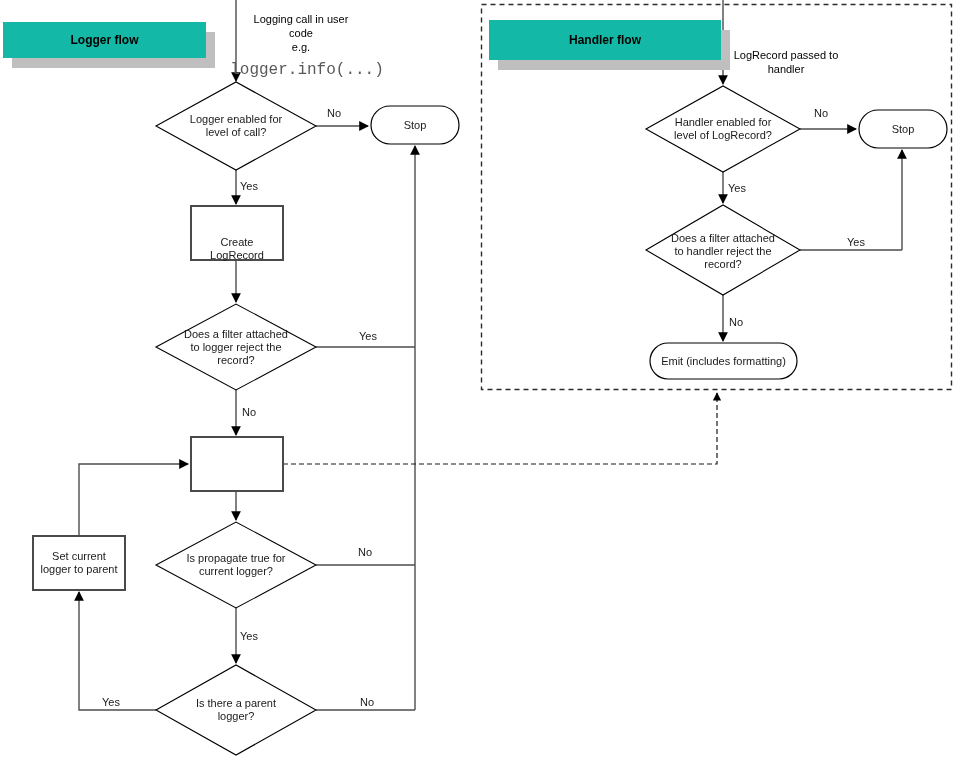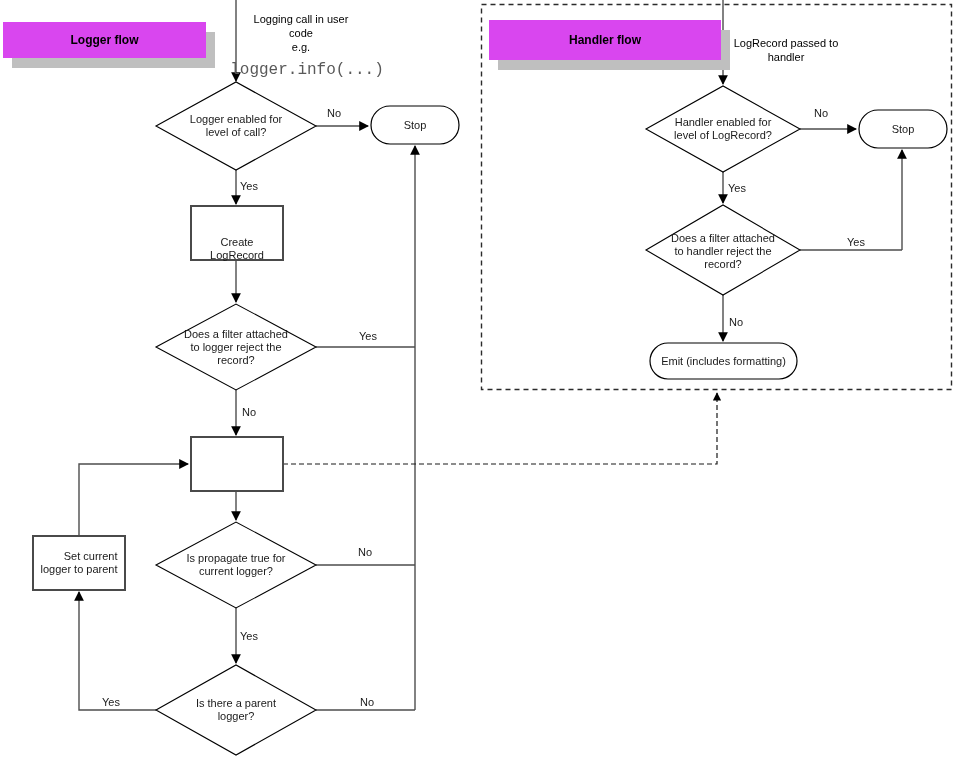--- a/index.html
+++ b/index.html
@@ -27,21 +27,21 @@
   }
   .edge-label {
     position: absolute;
     font-size: 11px;
     line-height: 12px;
     color: #1a1a1a;
     white-space: nowrap;
   }
   .note {
     position: absolute;
-    background: #d946ef;
+    background: #14b8a6;
     box-shadow: 9px 10px 0 0 #bfbfbf;
     display: flex;
     align-items: center;
     justify-content: center;
     font-size: 12px;
     font-weight: bold;
   }
   .entry-text {
     position: absolute;
     text-align: center;
@@ -126,33 +126,33 @@
   <div class="node-label" style="left:371px; top:106px; width:88px; height:38px;">Stop</div>
   <div class="node-label" style="left:191px; top:206px; width:92px; height:54px;margin-top:16px;">Create
 LogRecord</div>
   <div class="node-label" style="left:161px; top:322px; width:150px; height:50px;">Does a filter attached
 to logger reject the
 record?</div>
   <div class="node-label" style="left:161px; top:689px; width:150px; height:42px;">Is there a parent
 logger?</div>
   <div class="node-label" style="left:161px; top:544px; width:150px; height:42px;">Is propagate true for
 current logger?</div>
-  <div class="node-label" style="left:33px; top:536px; width:92px; height:54px;text-align:right;">Set current
+  <div class="node-label" style="left:33px; top:536px; width:92px; height:54px;">Set current
 logger to parent</div>
 
   <div class="edge-label" style="left:327px; top:107px;">No</div>
   <div class="edge-label" style="left:240px; top:180px;">Yes</div>
   <div class="edge-label" style="left:359px; top:330px;">Yes</div>
   <div class="edge-label" style="left:242px; top:406px;">No</div>
   <div class="edge-label" style="left:358px; top:546px;">No</div>
   <div class="edge-label" style="left:240px; top:630px;">Yes</div>
   <div class="edge-label" style="left:102px; top:696px;">Yes</div>
   <div class="edge-label" style="left:360px; top:696px;">No</div>
 
-  <div class="entry-text" style="left:706px; top:36px; width:160px;">LogRecord passed to
+  <div class="entry-text" style="left:706px; top:48px; width:160px;">LogRecord passed to
 handler</div>
 
   <div class="node-label" style="left:653px; top:107px; width:140px; height:44px;">Handler enabled for
 level of LogRecord?</div>
   <div class="node-label" style="left:859px; top:110px; width:88px; height:38px;">Stop</div>
   <div class="node-label" style="left:648px; top:226px; width:150px; height:50px;">Does a filter attached
 to handler reject the
 record?</div>
   <div class="node-label" style="left:650px; top:343px; width:147px; height:36px;">Emit (includes formatting)</div>
 

